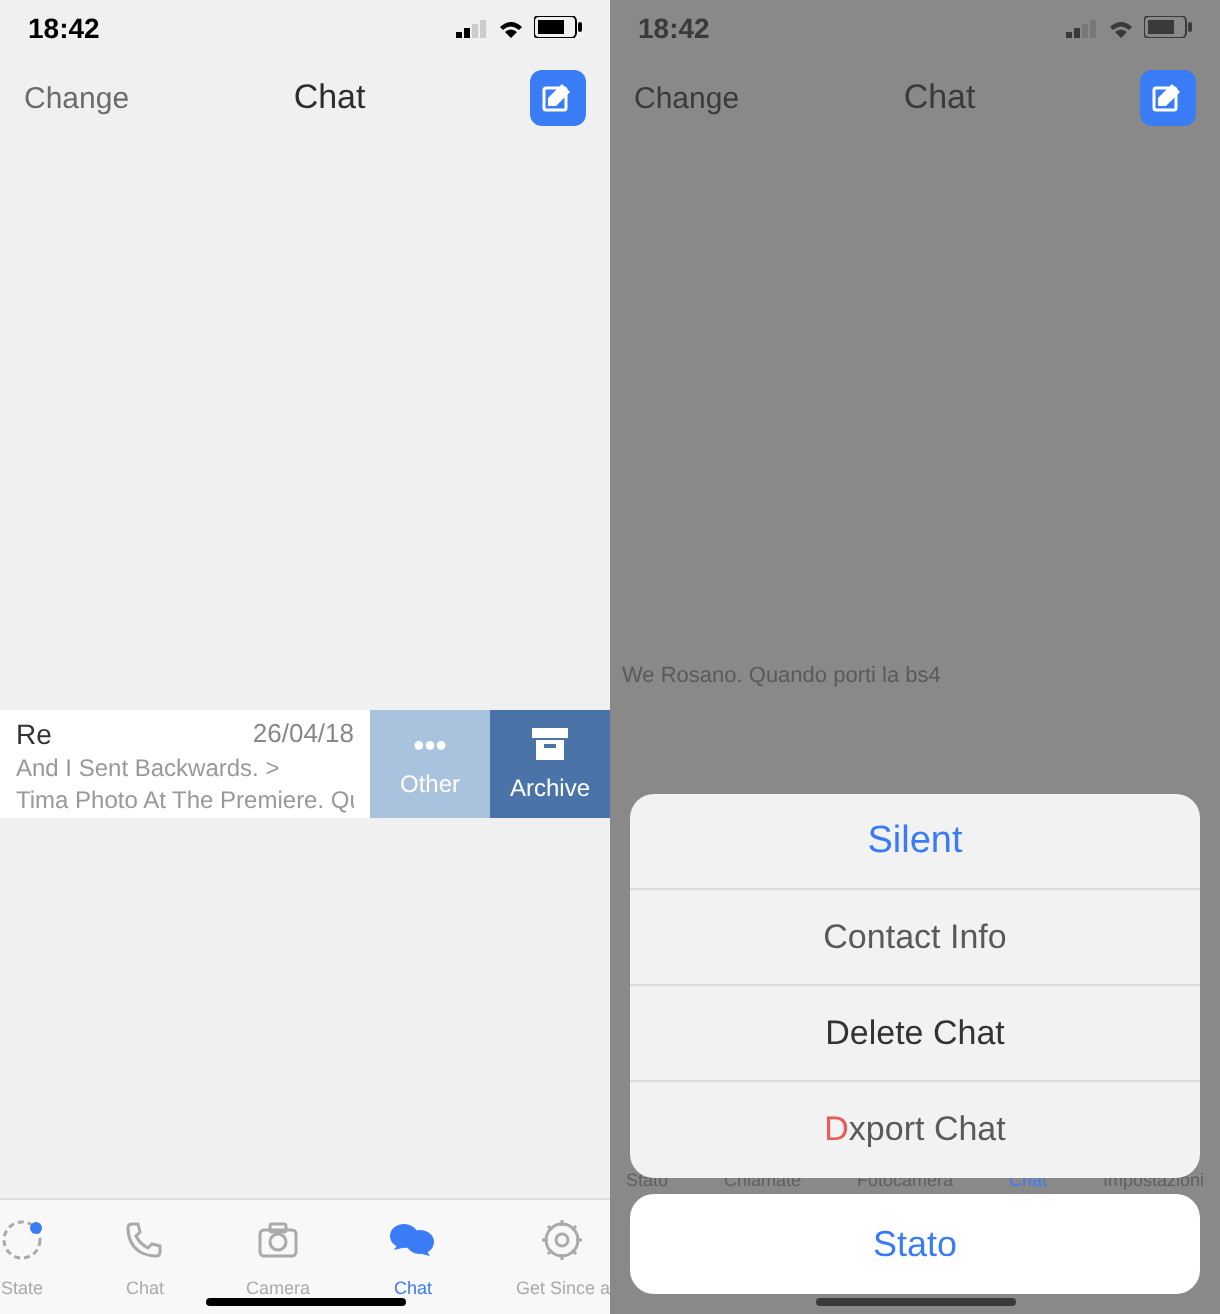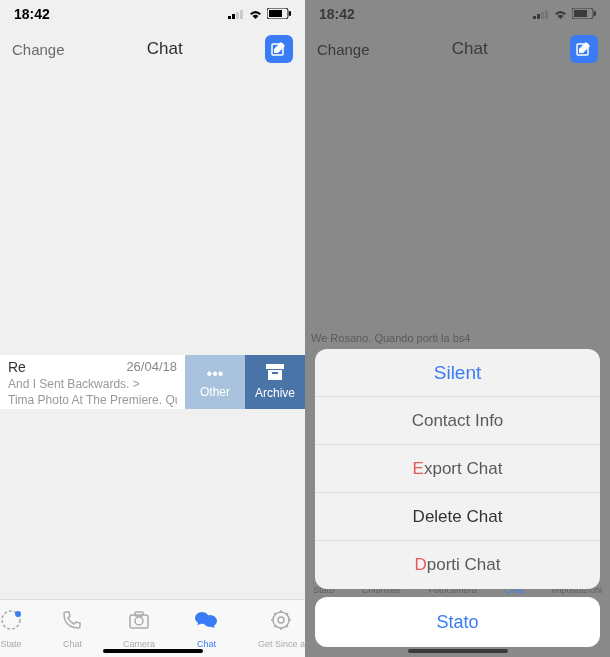--- a/index.html
+++ b/index.html
@@ -361,28 +361,25 @@
       <span>Impostazioni</span>
     </div>
     <div class="action-sheet">
       <div class="sheet-group">
         <div class="sheet-item title">
           <span>Silent</span>
         </div>
         <div class="sheet-item">
           <span>Contact Info</span>
         </div>
-        <div class="sheet-item">
-          <span><span class="accent-e">E</span><span>xport Chat</span></span>
-        </div>
         <div class="sheet-item danger">
           <span>Delete Chat</span>
         </div>
         <div class="sheet-item">
-          <span><span class="accent-e">D</span><span>porti Chat</span></span>
+          <span><span class="accent-e">D</span><span>xport Chat</span></span>
         </div>
       </div>
       <div class="cancel-btn">
         <span>Stato</span>
       </div>
     </div>
   </div>
   <div class="home-indicator"></div>
 </div>
 

